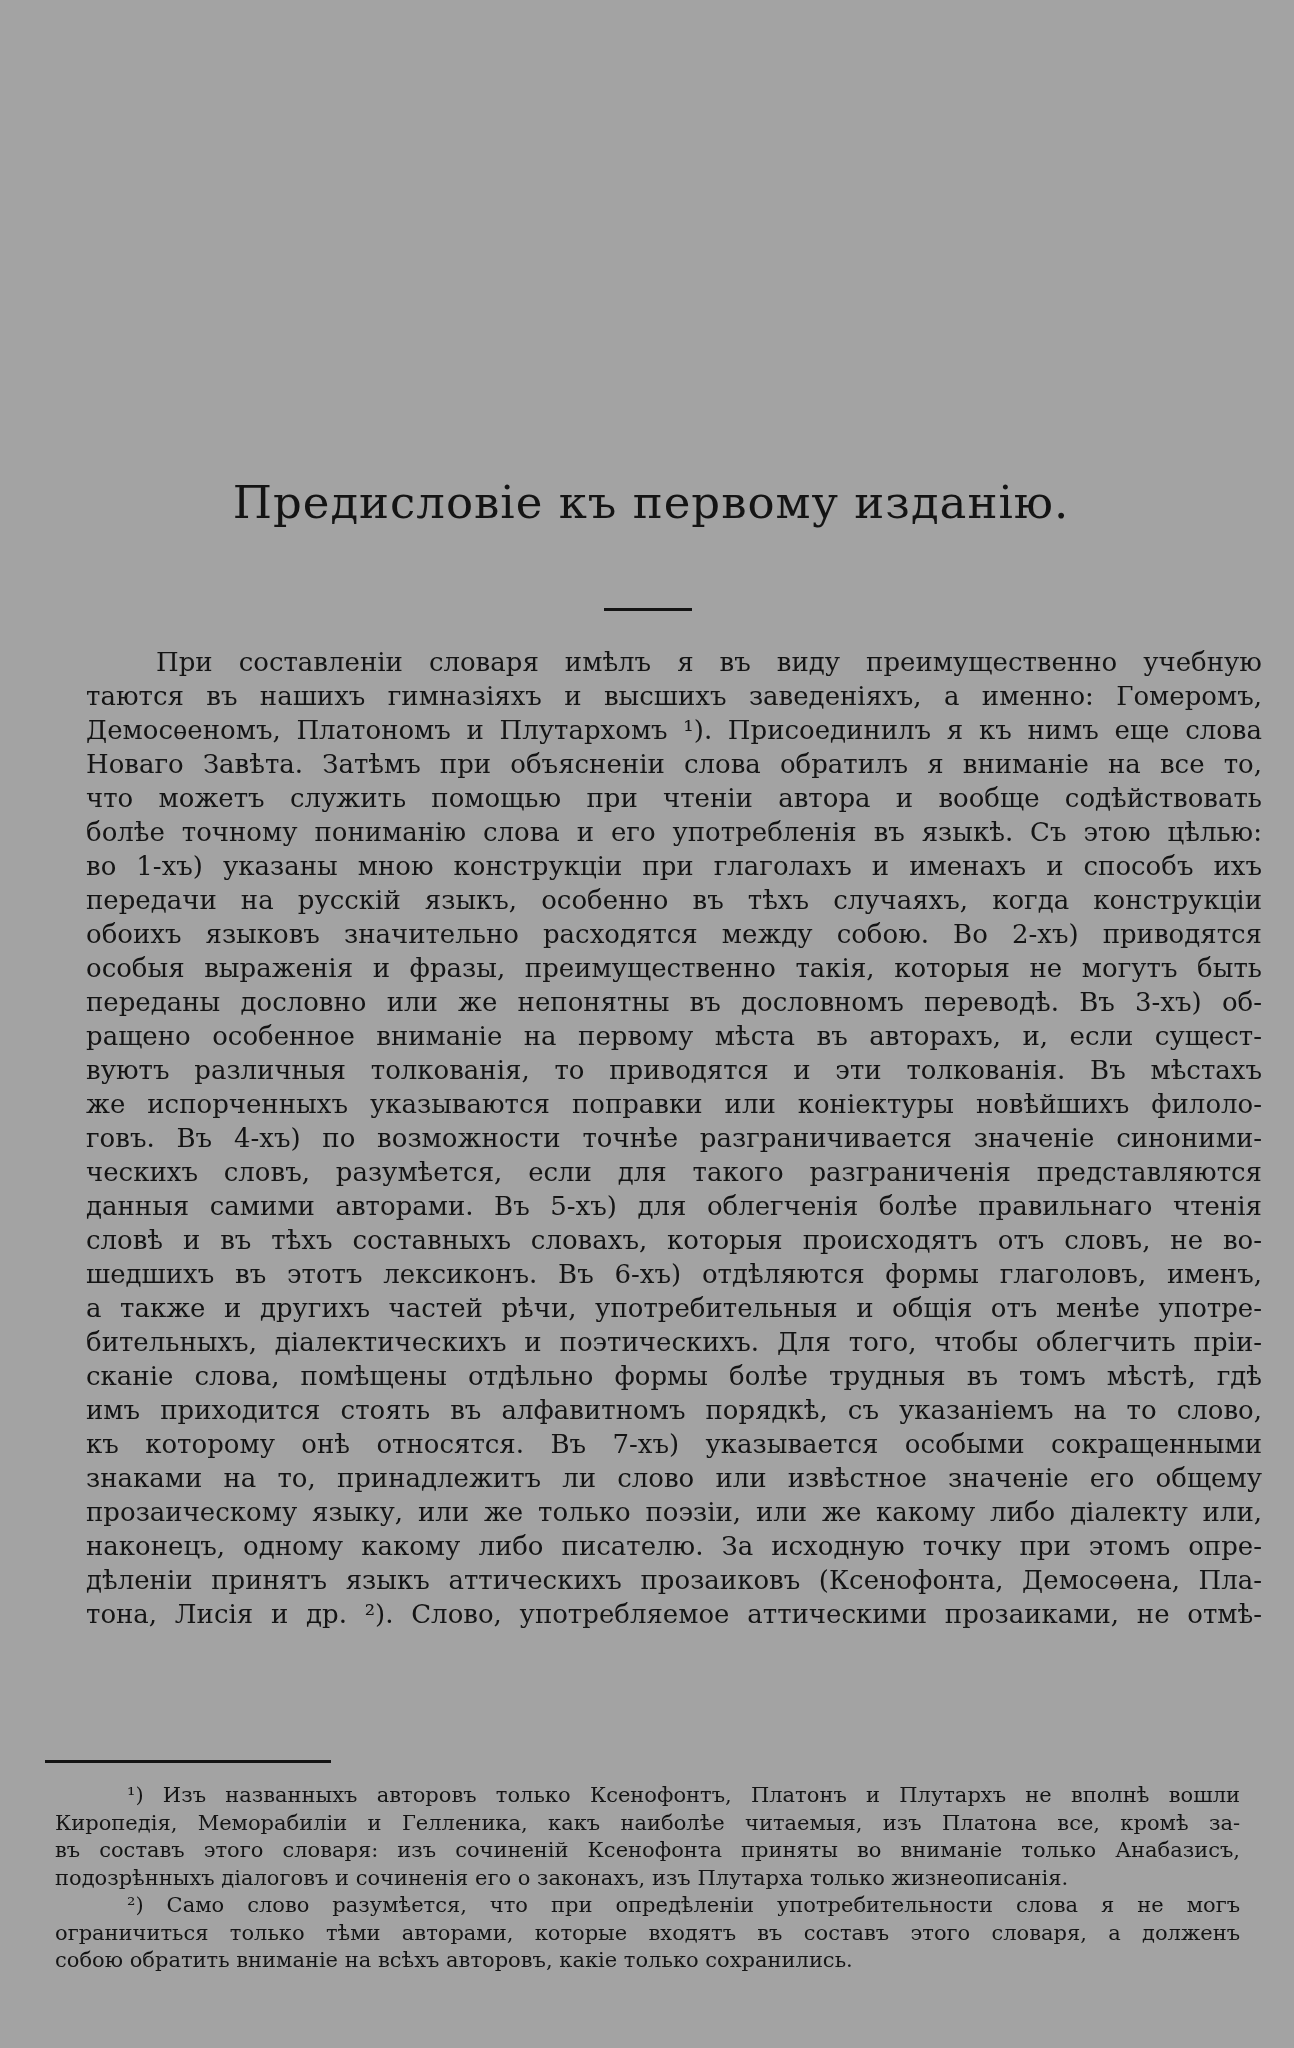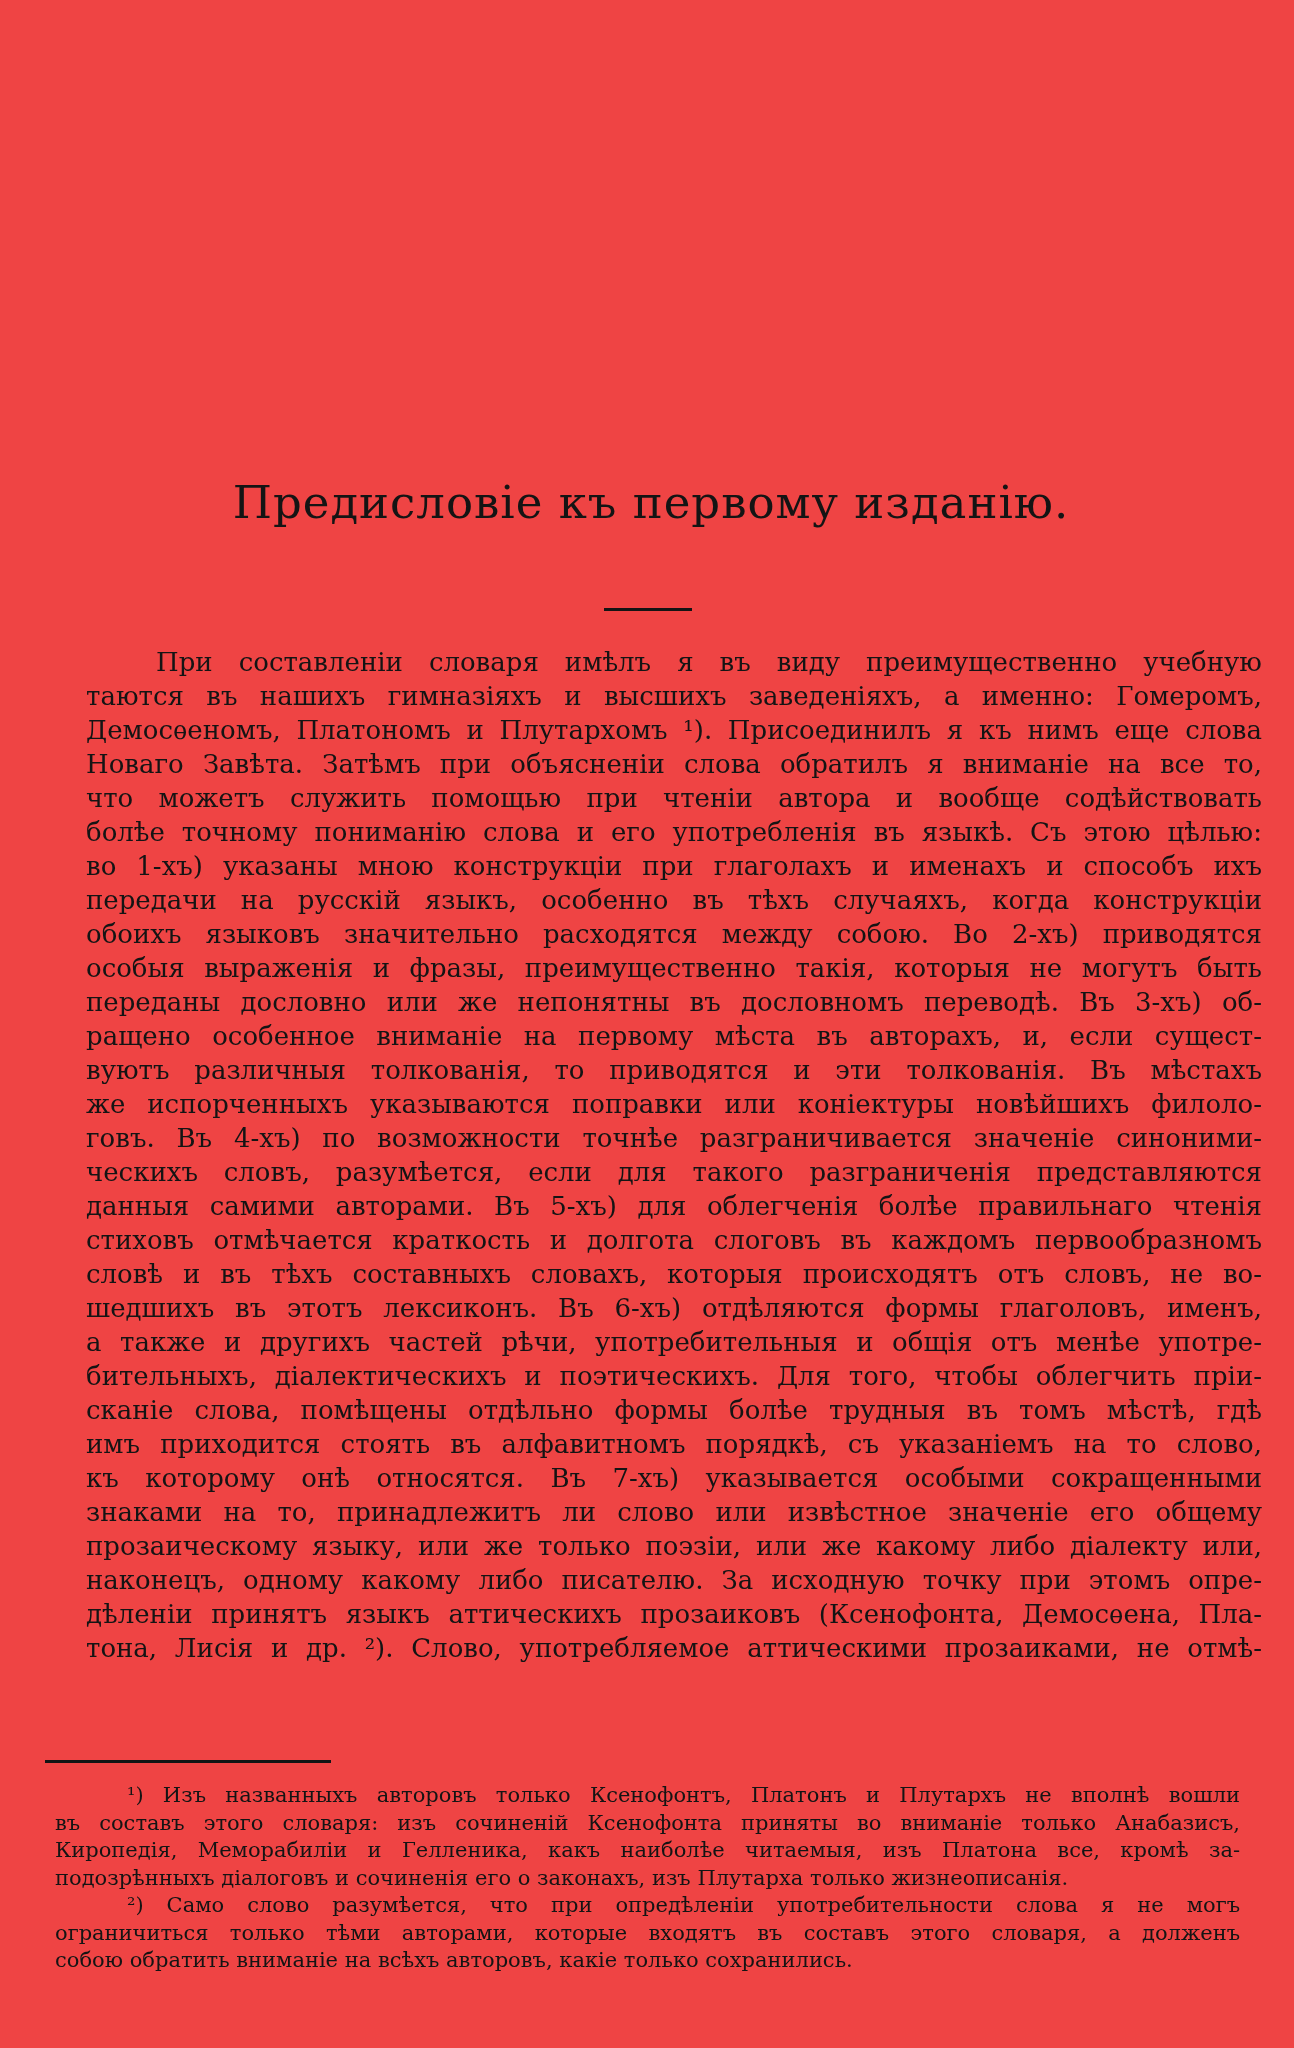--- a/index.html
+++ b/index.html
@@ -4,21 +4,21 @@
 <style>
   html, body {
     margin: 0;
     padding: 0;
     background: #e8e8e8;
   }
   .page {
     position: relative;
     width: 1294px;
     height: 2048px;
-    background: #ef4444;
+    background: #a3a3a3;
     color: #141414;
     font-family: "DejaVu Serif", serif;
     overflow: hidden;
   }
   .title {
     position: absolute;
     top: 476px;
     left: 62px;
     width: 1178px;
     text-align: center;
@@ -101,40 +101,39 @@
     <div class="line">передачи на русскій языкъ, особенно въ тѣхъ случаяхъ, когда конструкціи</div>
     <div class="line">обоихъ языковъ значительно расходятся между собою. Во 2-хъ) приводятся</div>
     <div class="line">особыя выраженія и фразы, преимущественно такія, которыя не могутъ быть</div>
     <div class="line">переданы дословно или же непонятны въ дословномъ переводѣ. Въ 3-хъ) об-</div>
     <div class="line">ращено особенное вниманіе на первому мѣста въ авторахъ, и, если сущест-</div>
     <div class="line">вуютъ различныя толкованія, то приводятся и эти толкованія. Въ мѣстахъ</div>
     <div class="line">же испорченныхъ указываются поправки или коніектуры новѣйшихъ филоло-</div>
     <div class="line">говъ. Въ 4-хъ) по возможности точнѣе разграничивается значеніе синоними-</div>
     <div class="line">ческихъ словъ, разумѣется, если для такого разграниченія представляются</div>
     <div class="line">данныя самими авторами. Въ 5-хъ) для облегченія болѣе правильнаго чтенія</div>
-    <div class="line">стиховъ отмѣчается краткость и долгота слоговъ въ каждомъ первообразномъ</div>
     <div class="line">словѣ и въ тѣхъ составныхъ словахъ, которыя происходятъ отъ словъ, не во-</div>
     <div class="line">шедшихъ въ этотъ лексиконъ. Въ 6-хъ) отдѣляются формы глаголовъ, именъ,</div>
     <div class="line">а также и другихъ частей рѣчи, употребительныя и общія отъ менѣе употре-</div>
     <div class="line">бительныхъ, діалектическихъ и поэтическихъ. Для того, чтобы облегчить пріи-</div>
     <div class="line">сканіе слова, помѣщены отдѣльно формы болѣе трудныя въ томъ мѣстѣ, гдѣ</div>
     <div class="line">имъ приходится стоять въ алфавитномъ порядкѣ, съ указаніемъ на то слово,</div>
     <div class="line">къ которому онѣ относятся. Въ 7-хъ) указывается особыми сокращенными</div>
     <div class="line">знаками на то, принадлежитъ ли слово или извѣстное значеніе его общему</div>
     <div class="line">прозаическому языку, или же только поэзіи, или же какому либо діалекту или,</div>
     <div class="line">наконецъ, одному какому либо писателю. За исходную точку при этомъ опре-</div>
     <div class="line">дѣленіи принятъ языкъ аттическихъ прозаиковъ (Ксенофонта, Демосѳена, Пла-</div>
     <div class="line">тона, Лисія и др. ²). Слово, употребляемое аттическими прозаиками, не отмѣ-</div>
   </div>
 
   <div class="footnote-separator"></div>
 
   <div class="fn-block">
     <div class="fn-line indent-fn">¹) Изъ названныхъ авторовъ только Ксенофонтъ, Платонъ и Плутархъ не вполнѣ вошли</div>
+    <div class="fn-line">Киропедія, Меморабиліи и Гелленика, какъ наиболѣе читаемыя, изъ Платона все, кромѣ за-</div>
     <div class="fn-line">въ составъ этого словаря: изъ сочиненій Ксенофонта приняты во вниманіе только Анабазисъ,</div>
-    <div class="fn-line">Киропедія, Меморабиліи и Гелленика, какъ наиболѣе читаемыя, изъ Платона все, кромѣ за-</div>
     <div class="fn-line no-just">подозрѣнныхъ діалоговъ и сочиненія его о законахъ, изъ Плутарха только жизнеописанія.</div>
     <div class="fn-line indent-fn">²) Само слово разумѣется, что при опредѣленіи употребительности слова я не могъ</div>
     <div class="fn-line">ограничиться только тѣми авторами, которые входятъ въ составъ этого словаря, а долженъ</div>
     <div class="fn-line no-just">собою обратить вниманіе на всѣхъ авторовъ, какіе только сохранились.</div>
   </div>
 
 </div>
 
 </body></html>

